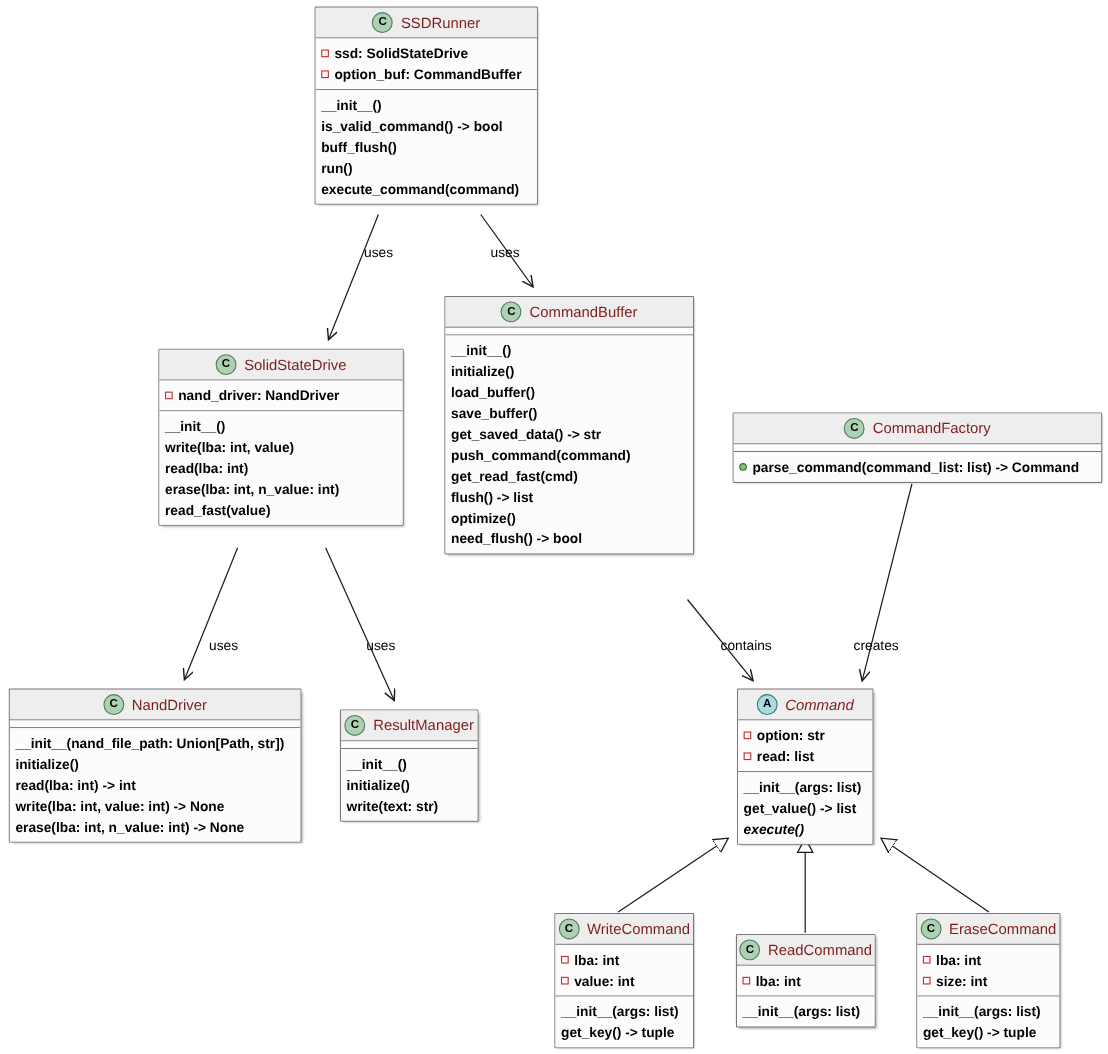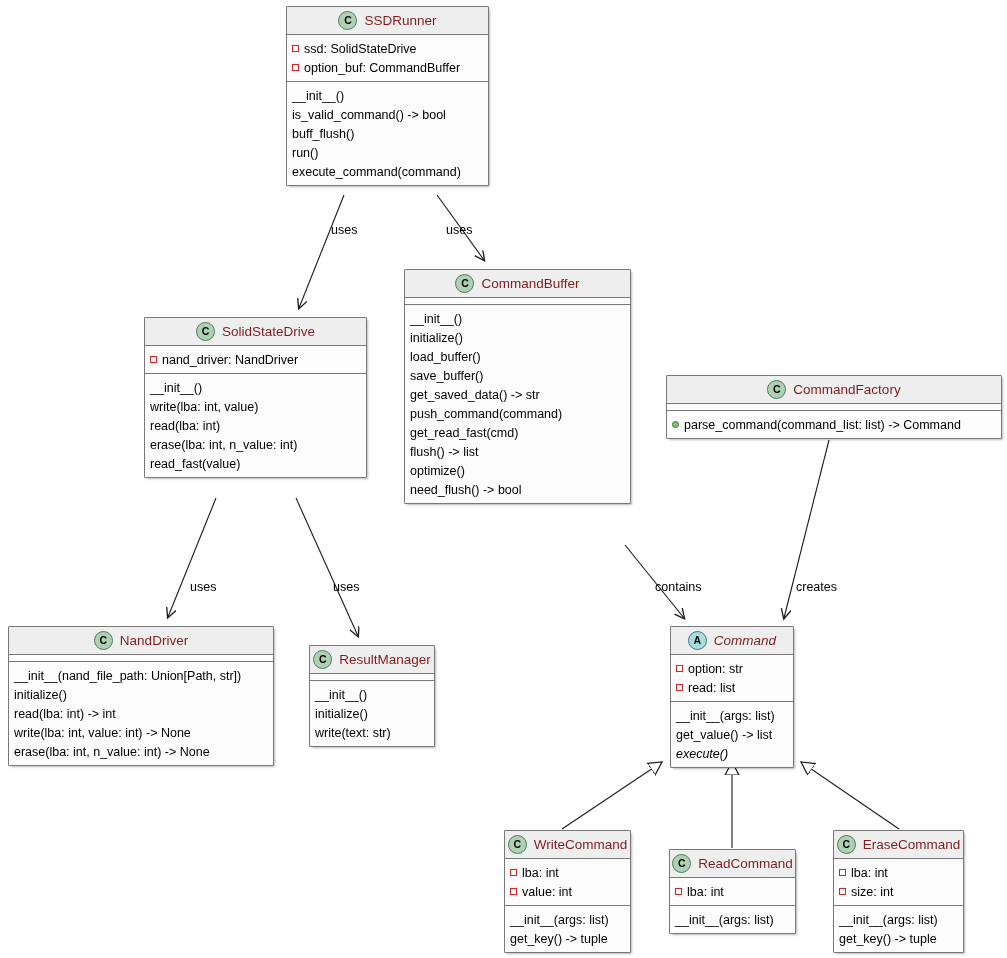--- a/index.html
+++ b/index.html
@@ -80,20 +80,21 @@
     background: #a9dcdf;
     border: 1px solid #3d7a7d;
     color: #000000;
   }
 
   .uml-compartment {
     box-sizing: border-box;
     background: #fcfcfc;
     border-bottom: 1px solid #787878;
     padding: 4px 5px 4px 5px;
+    font-weight: bold;
   }
   .uml-compartment.last {
     border-bottom: none;
   }
   .uml-compartment.empty {
     height: 7px;
     padding: 0;
   }
   .uml-row {
     display: flex;
@@ -155,21 +156,21 @@
         <path d="M 899,829 L 801,762" fill="none" stroke="#1a1a1a" stroke-width="1.1" marker-end="url(#arrow-triangle)"></path>
       </g>
   </svg>
 
   <div id="edge-labels">
       <div class="edge-label" style="left: 331px; top: 224px;">uses</div>
       <div class="edge-label" style="left: 446px; top: 224px;">uses</div>
       <div class="edge-label" style="left: 190px; top: 581px;">uses</div>
       <div class="edge-label" style="left: 333px; top: 581px;">uses</div>
       <div class="edge-label" style="left: 655px; top: 581px;">contains</div>
-      <div class="edge-label" style="left: 796px; top: 581px;">creates</div>
+      <div class="edge-label" style="left: 776px; top: 581px;">creates</div>
     </div>
   <div id="class-layer">
       <div class="uml-class" style="left: 286px; top: 6px; width: 203px;">
         <div class="uml-header">
           <span class="stereo-icon cls">C</span>
           <span class="uml-name">SSDRunner</span>
         </div>
         <div class="uml-compartment">
           <div class="uml-row">
             <span class="vis-mark private"></span>

